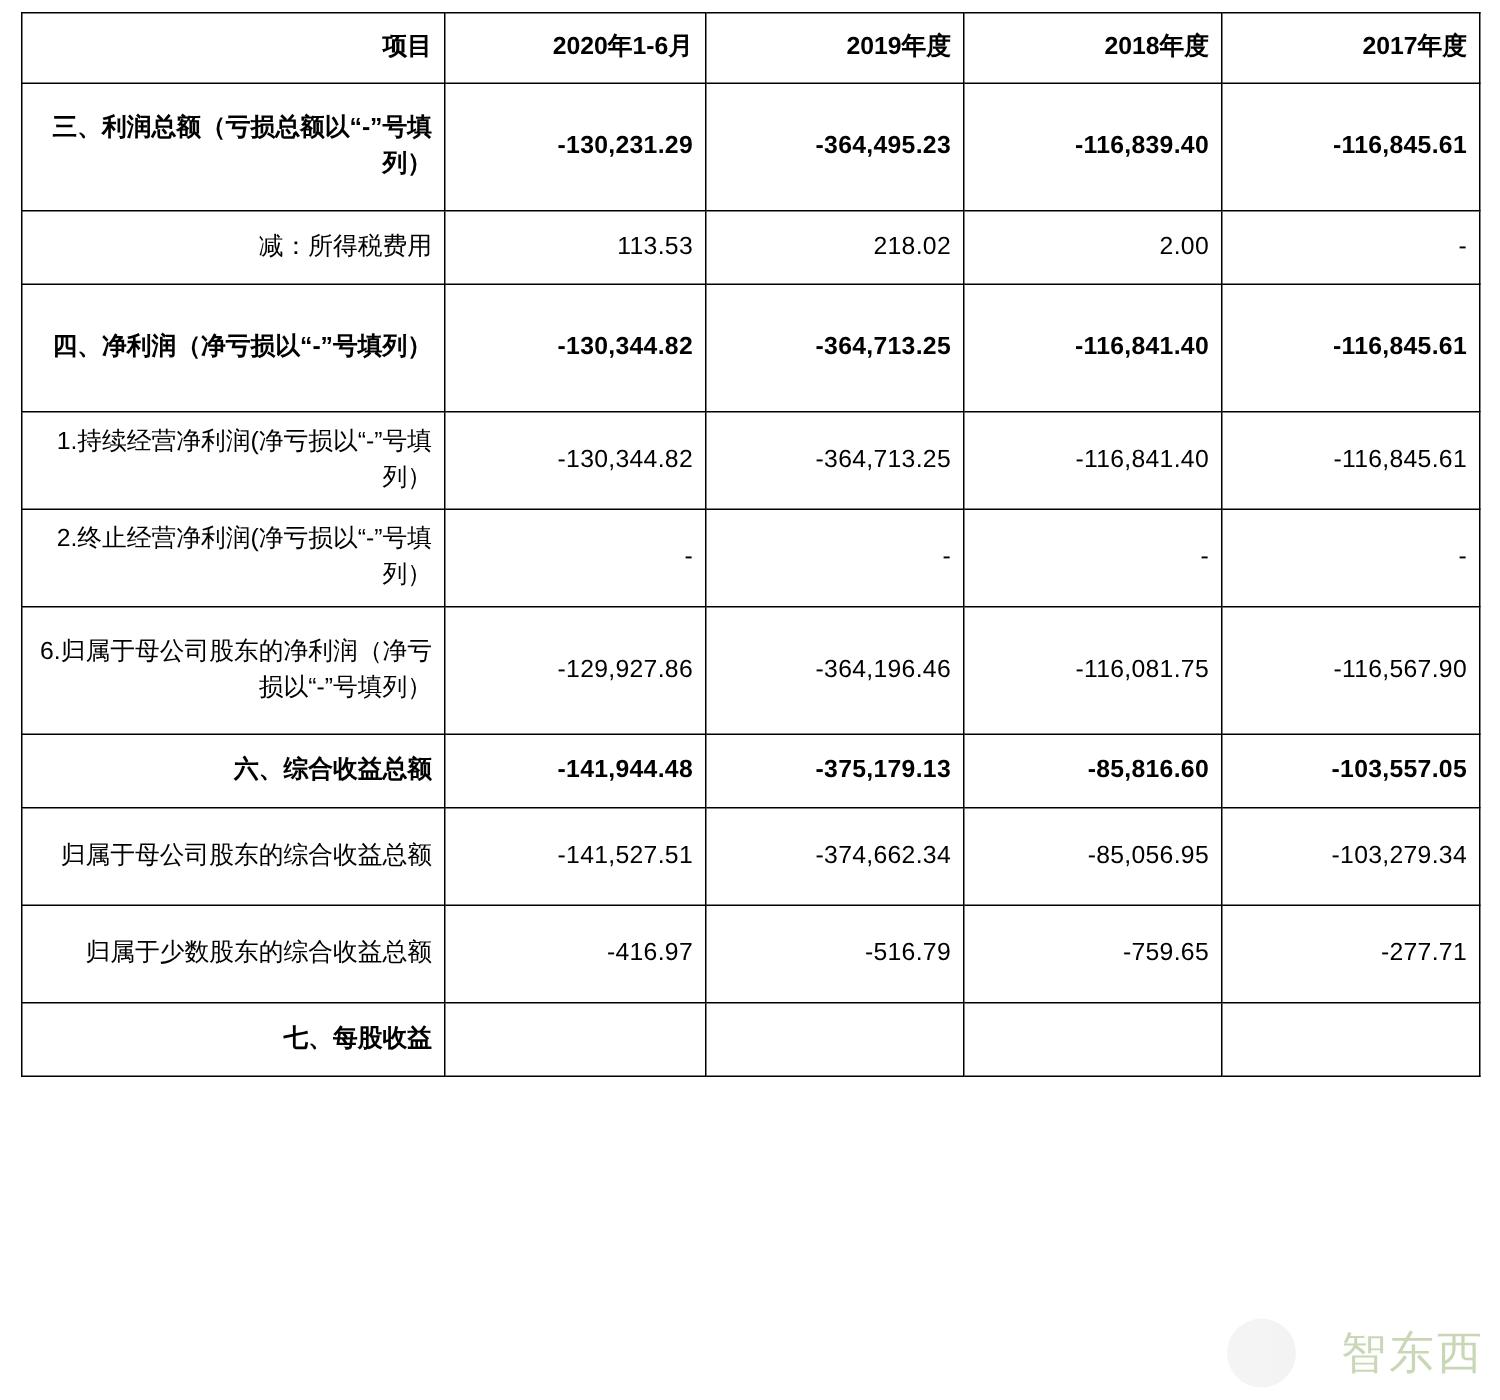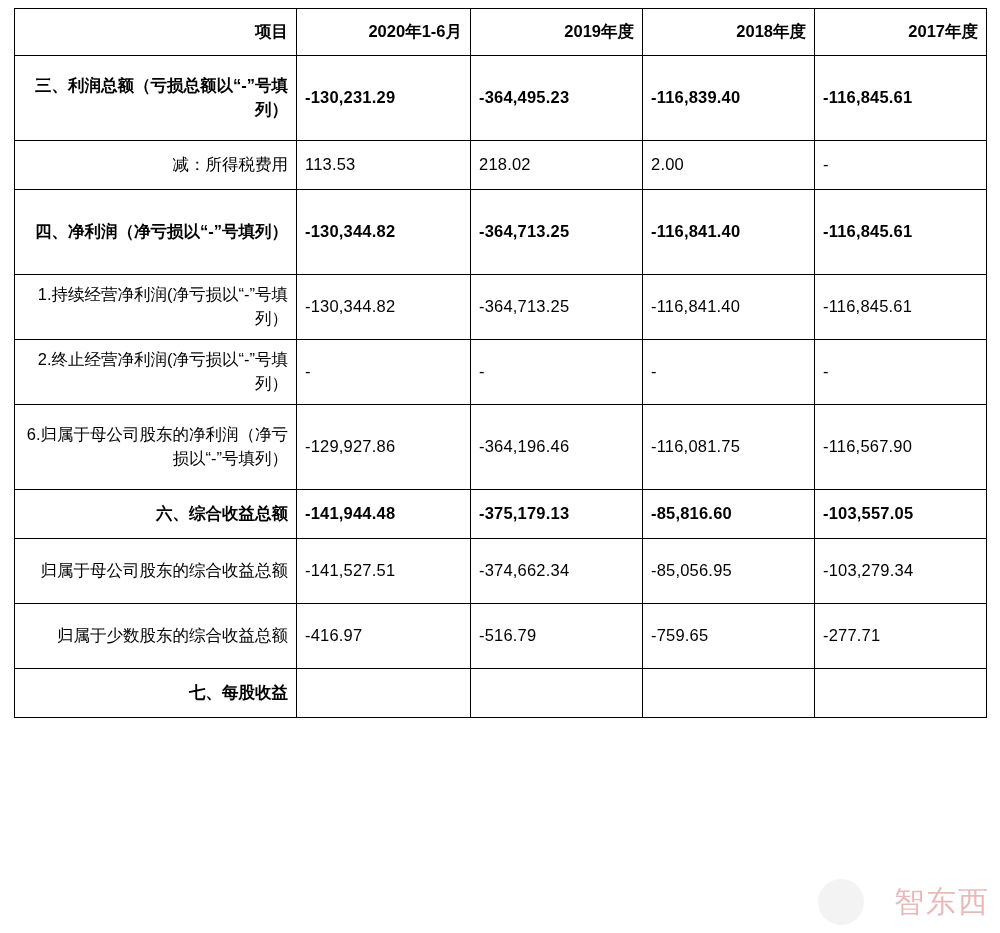--- a/index.html
+++ b/index.html
@@ -43,21 +43,21 @@
   thead td {
     text-align: right;
     font-weight: bold;
     font-size: 17.5px;
     height: 34px;
   }
   .lbl {
     text-align: right;
   }
   .num {
-    text-align: left;
+    text-align: right;
     font-size: 16px;
     letter-spacing: 0.2px;
   }
   .bold .lbl, .bold .num { font-weight: bold; }
   .bold .num { font-size: 16.5px; }
 
   tr.h-tall td { height: 52px; }
   tr.h-xtall td { height: 72px; }
   tr.h-norm td { height: 36px; }
 
@@ -66,21 +66,21 @@
     right: 8px;
     bottom: 4px;
     width: 180px;
     height: 62px;
     opacity: 0.30;
     pointer-events: none;
   }
   .wm-text {
     font-family: "Liberation Serif", serif;
     font-size: 30px;
-    color: #b91c1c;
+    color: #4d7c0f;
     letter-spacing: 2px;
     position: absolute;
     right: 2px;
     bottom: 6px;
     white-space: nowrap;
   }
   .wm-circle {
     position: absolute;
     left: 6px;
     bottom: 4px;

